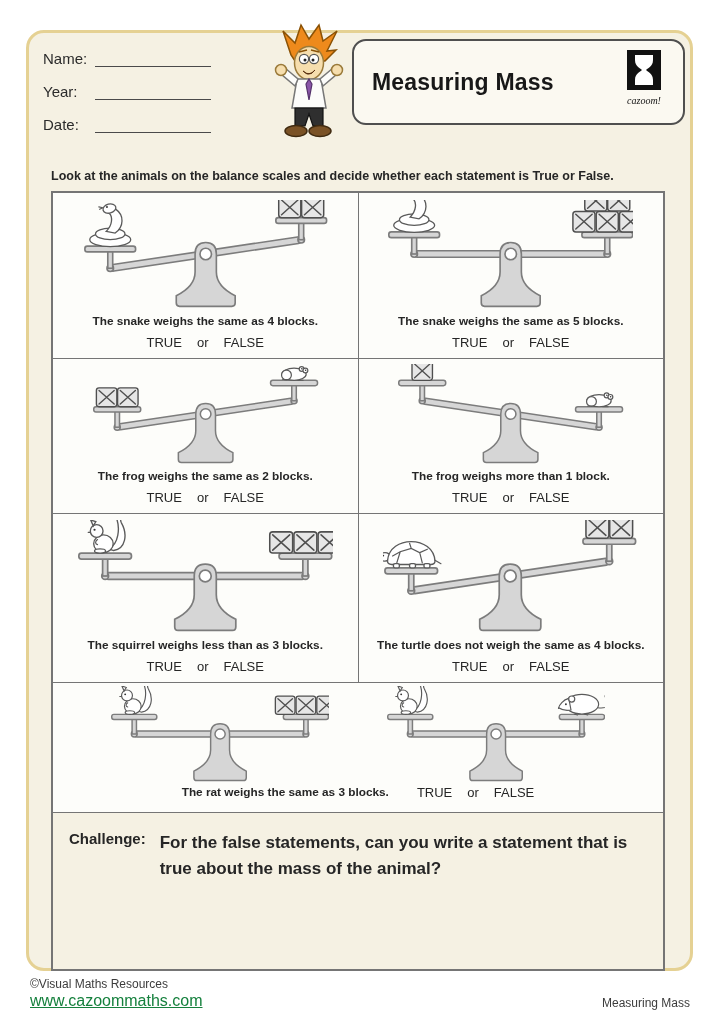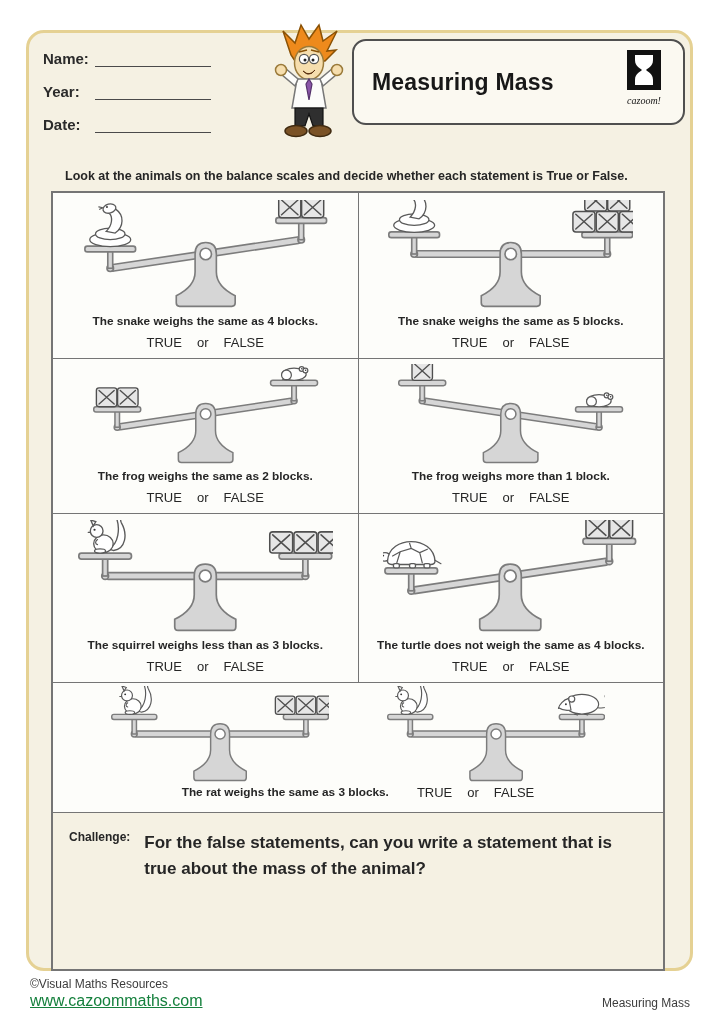--- a/index.html
+++ b/index.html
@@ -3,45 +3,45 @@
 <meta charset="utf-8">
 <style>
   html,body{margin:0;padding:0}
   body{width:720px;height:1021px;background:#ffffff;position:relative;
        font-family:"Liberation Sans",sans-serif;color:#262626;overflow:hidden}
   .sheet{position:absolute;left:26px;top:30px;width:667px;height:941px;
          border:3px solid #e5d193;border-radius:18px;background:#f5f1e3;box-sizing:border-box}
   
   .header{position:relative;height:110px;padding:14px 0 0 14px}
   .frow{display:flex;align-items:flex-end;margin-bottom:13px;height:20px}
-  .flabel{font-weight:700;font-size:15px;color:#2b2b2b;width:52px}
+  .flabel{font-weight:400;font-size:15px;color:#2b2b2b;width:52px}
   .fline{width:116px;border-bottom:1.7px solid #4a4a4a;height:16px}
   .mascot{position:absolute;left:236px;top:-12px}
   .titlebox{position:absolute;left:323px;top:6px;width:333px;height:86px;background:#fbf9f1;
             border:2.5px solid #4f4f4f;border-radius:14px;box-sizing:border-box;display:flex;align-items:center}
   .title{font-size:23px;font-weight:700;color:#181818;margin:0 0 0 18px;letter-spacing:.2px}
   .logo{position:absolute;right:9px;top:9px;width:60px;text-align:center}
   .logo-text{font-family:"Liberation Serif",serif;font-weight:400;font-style:italic;font-size:10px;color:#111;display:block;margin-top:1px}
   
-  .instruction{margin:12px 0 8px 36px;font-size:12.5px;font-weight:700;color:#262626}
+  .instruction{margin:12px 0 8px 22px;font-size:12.5px;font-weight:700;color:#262626}
   
   .table{margin-left:22px;width:614px;border:2px solid #757575;box-sizing:border-box;background:#fdfdfa}
   .trow{display:flex;border-bottom:1.5px solid #757575;box-sizing:border-box}
   .trow:last-child{border-bottom:none}
   .cell{flex:1;display:flex;flex-direction:column;align-items:center;box-sizing:border-box;padding-bottom:8px;min-width:0}
   .cell + .cell{border-left:1.5px solid #757575}
   .scalewrap{flex:1;display:flex;align-items:center;justify-content:center;width:100%}
   .statement{font-size:11.8px;font-weight:700;color:#262626;text-align:center;white-space:nowrap}
   .tf{display:flex;gap:15px;justify-content:center;font-size:13px;font-weight:400;color:#262626;margin-top:7px}
   .scalesrow{display:flex;width:100%;flex:1;align-items:center;justify-content:space-evenly}
   .wideline{display:flex;align-items:flex-start;gap:28px;justify-content:center;width:100%;padding-bottom:4px}
   .wideline .tf{margin-top:0}
   .challenge-row{background:#f5f1e3}
   .challenge{display:flex;gap:14px;padding:17px 18px 0 16px;box-sizing:border-box;width:100%}
-  .chlabel{font-weight:700;font-size:12px;white-space:nowrap}
+  .chlabel{font-weight:700;font-size:15px;white-space:nowrap}
   .chtext{margin:0;font-weight:700;font-size:17px;width:500px;line-height:1.5}
   
   .footer{position:absolute;left:30px;right:30px;top:976px;display:flex;justify-content:space-between;align-items:flex-end}
   .fc{font-size:12px;color:#3c3c3c;line-height:1.35}
   .flink{font-size:16px;color:#15803d;text-decoration:underline;cursor:pointer}
   .fright{font-size:12px;color:#3c3c3c}
   
   svg .gs{fill:#d6d6d6;stroke:#7c7c7c;stroke-width:2}
   svg .an{fill:#ffffff;stroke:#5a5a5a;stroke-width:1.6}
   svg .ln{fill:none;stroke:#5a5a5a;stroke-width:1.4;stroke-linecap:round}

